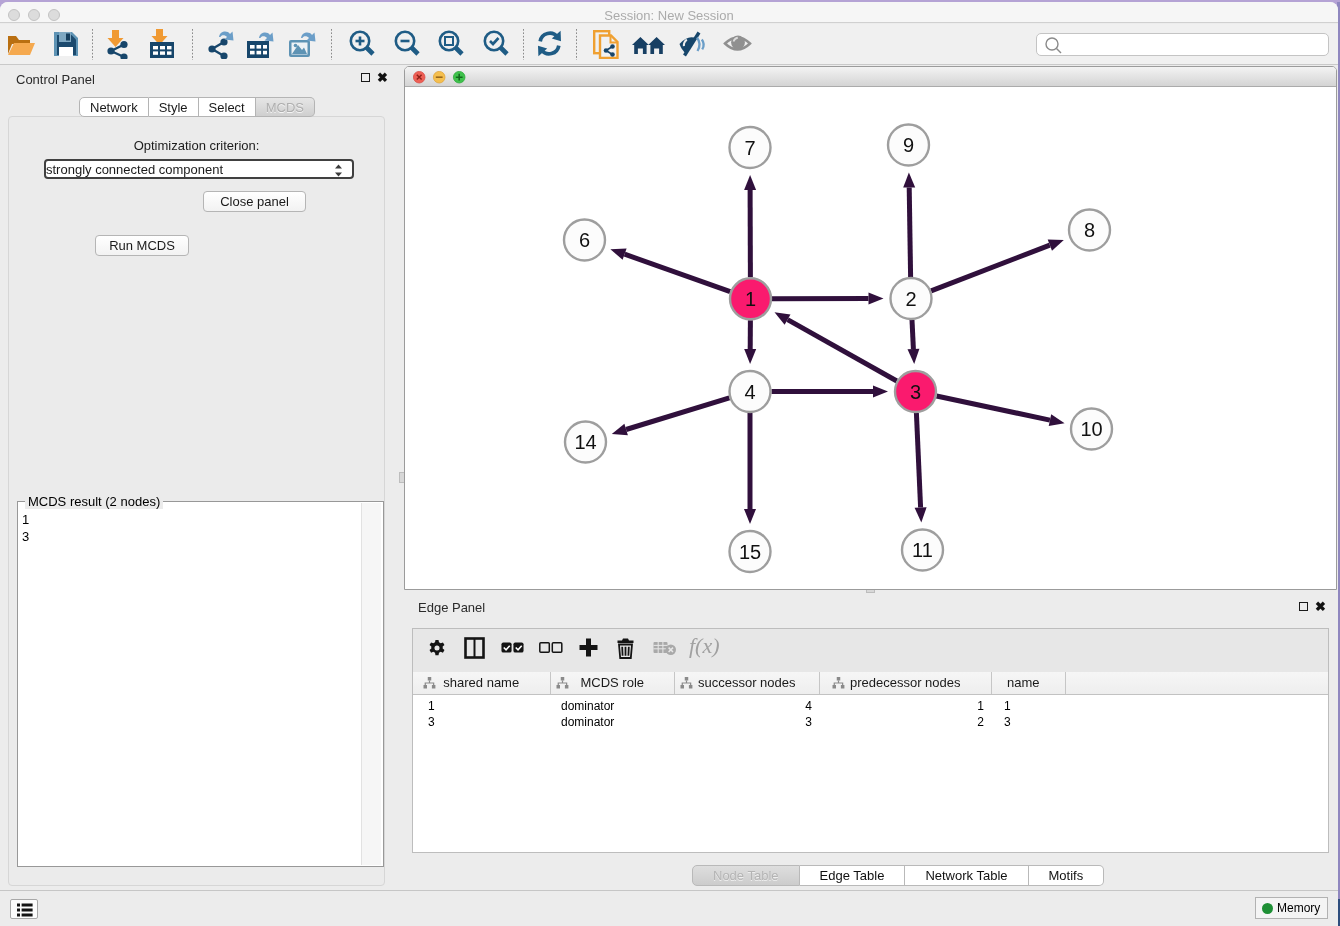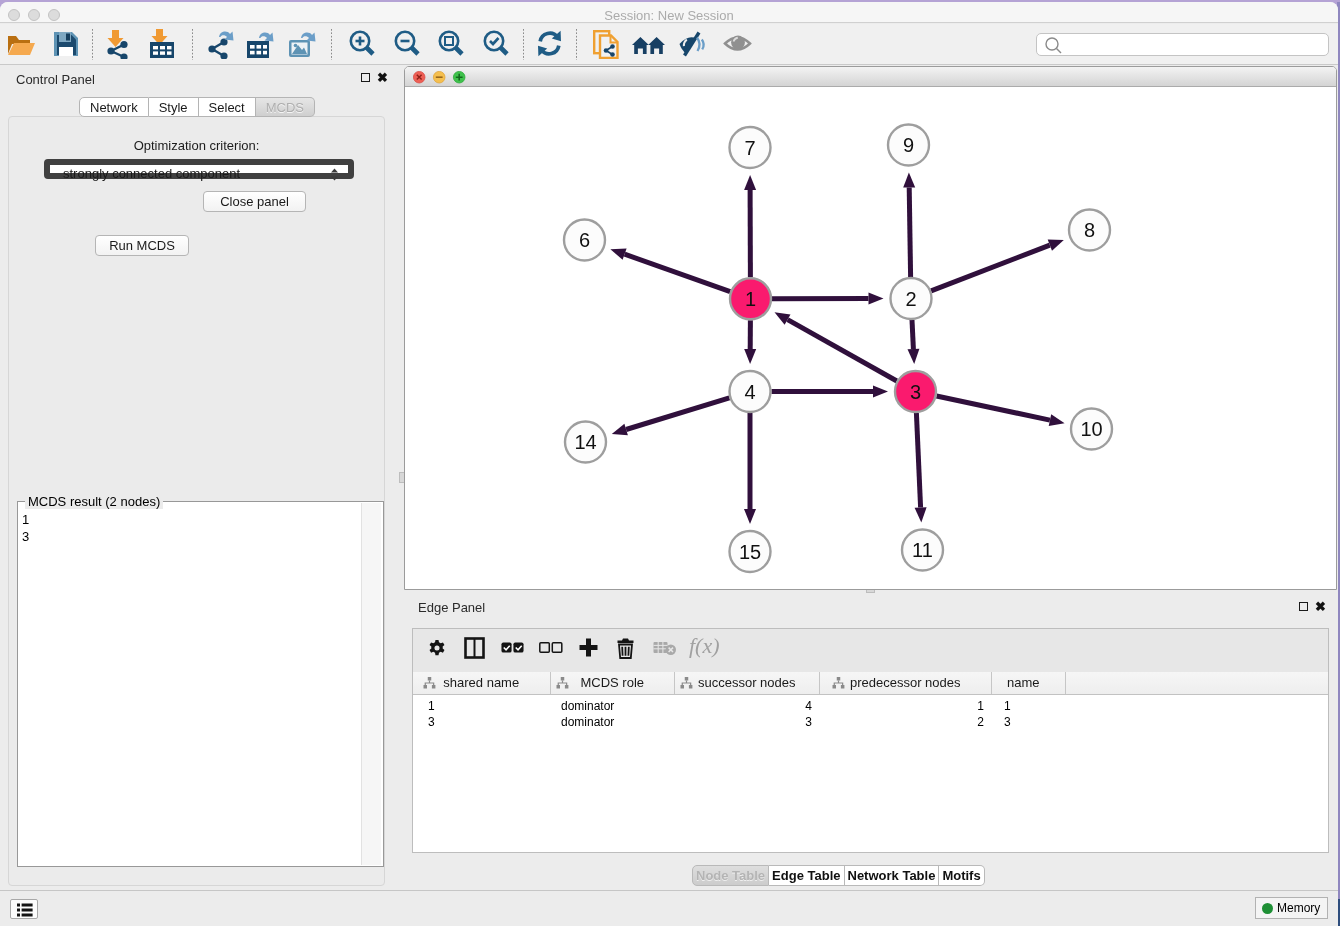--- a/index.html
+++ b/index.html
@@ -24,21 +24,21 @@
 #cp-sq { left:361px; top:73px; width:9px; height:9px; border:1.5px solid #1a1a1a; }
 #cp-x { left:377px; top:70px; font-size:13px; font-weight:bold; color:#111; }
 #cp-content { left:8px; top:116px; width:377px; height:770px; border:1px solid #d6d6d6; border-radius:4px; background:#ebebeb; }
 .tabbar { display:flex; height:20px; }
 #cp-tabs { left:79px; top:97px; width:243px; }
 .tab { border:1px solid #b4b4b4; border-left:none; background:#fff; font-size:13px; color:#1a1a1a; text-align:center; line-height:19px; padding:0 10px; }
 .tab.first { border-left:1px solid #b4b4b4; border-radius:5px 0 0 5px; }
 .tab.last { border-radius:0 5px 5px 0; }
 .tab.sel { background:linear-gradient(#e6e6e6,#cfcfcf); color:#aeaeae; text-shadow:0 1px 0 #f4f4f4; }
 #opt-label { left:0; top:138px; width:393px; text-align:center; font-size:13px; color:#1c1c1c; }
-#combo { left:44px; top:159px; width:310px; height:20px; background:#fff; border:6px solid #404040; border-radius:4px; font-size:13px; color:#1a1a1a; line-height:18px; padding-left:13px; }
+#combo { left:44px; top:159px; width:310px; height:20px; background:#fff; border:2px solid #404040; border-radius:4px; font-size:13px; color:#1a1a1a; line-height:18px; }
 .btn { height:21px; background:linear-gradient(#ffffff,#f2f2f2); border:1px solid #b5b5b5; border-radius:4px; font-size:13px; color:#1a1a1a; text-align:center; line-height:19px; }
 #btn-run { left:95px; top:191px; width:94px;margin-top:44px; }
 #btn-close { left:203px; top:191px; width:103px; }
 #fieldset { left:17px; top:501px; width:367px; height:366px; border:1px solid #989898; background:#fff; }
 #fs-legend { left:25px; top:494px; font-size:13px; color:#000000; background:#ebebeb; padding:0 3px; }
 #fs-scroll { left:361px; top:503px; width:20px; height:362px; background:#f6f6f6; border-left:1px solid #e2e2e2; }
 #fs-items { left:22px; top:512px; font-size:13px; color:#000; line-height:16.5px; }
 
 #vdiv-handle { left:399px; top:472px; width:6px; height:11px; background:#d8d8d8; border:1px solid #bdbdbd; }
 #hdiv-handle { left:866px; top:587px; width:9px; height:6px; background:#d8d8d8; border:1px solid #bdbdbd; }
@@ -55,21 +55,21 @@
 #tp-title { left:418px; top:600px; font-size:13px; color:#2b2b2b; }
 #tp-sq { left:1299px; top:602px; width:9px; height:9px; border:1.5px solid #1a1a1a; }
 #tp-x { left:1315px; top:599px; font-size:13px; font-weight:bold; color:#111; }
 #tp-box { left:412px; top:628px; width:917px; height:225px; border:1px solid #bdbdbd; background:#fff; }
 #tp-toolbar { left:0; top:0; width:915px; height:43px; background:#e7e7e7; }
 #tp-header { left:0; top:43px; width:915px; height:23px; background:linear-gradient(#f6f6f6,#eeeeee); border-bottom:1px solid #c2c2c2; font-size:13px; color:#1a1a1a; }
 .hcol { position:absolute; top:0; height:22px; line-height:22px; text-align:center; border-right:1px solid #c6c6c6; }
 .treeic { position:absolute; top:5px; }
 .cell { position:absolute; font-size:12px; color:#000; }
 #tp-tabs { left:692px; top:865px; }
-.tab2 { border:1px solid #b9b9b9; border-left:none; background:#fff; font-size:13px; color:#111; text-align:left; line-height:20px; height:21px; padding:0 3px;font-weight:bold; }
+.tab2 { border:1px solid #b9b9b9; border-left:none; background:#fff; font-size:13px; color:#111; text-align:left; line-height:20px; height:21px; padding:0 20px; }
 .tab2.first { border-left:1px solid #b9b9b9; border-radius:5px 0 0 5px; }
 .tab2.last { border-radius:0 5px 5px 0; }
 .tab2.sel { background:linear-gradient(#dedede,#cccccc); color:#b4b4b4; text-shadow:0 1px 0 #efefef; }
 </style>
 </head>
 <body>
 <div class="abs" id="rsliver"></div>
 <div class="abs" id="rsliver2"></div>
 <div class="abs" id="mainwin"></div>
 <div class="abs" id="titlebar">

